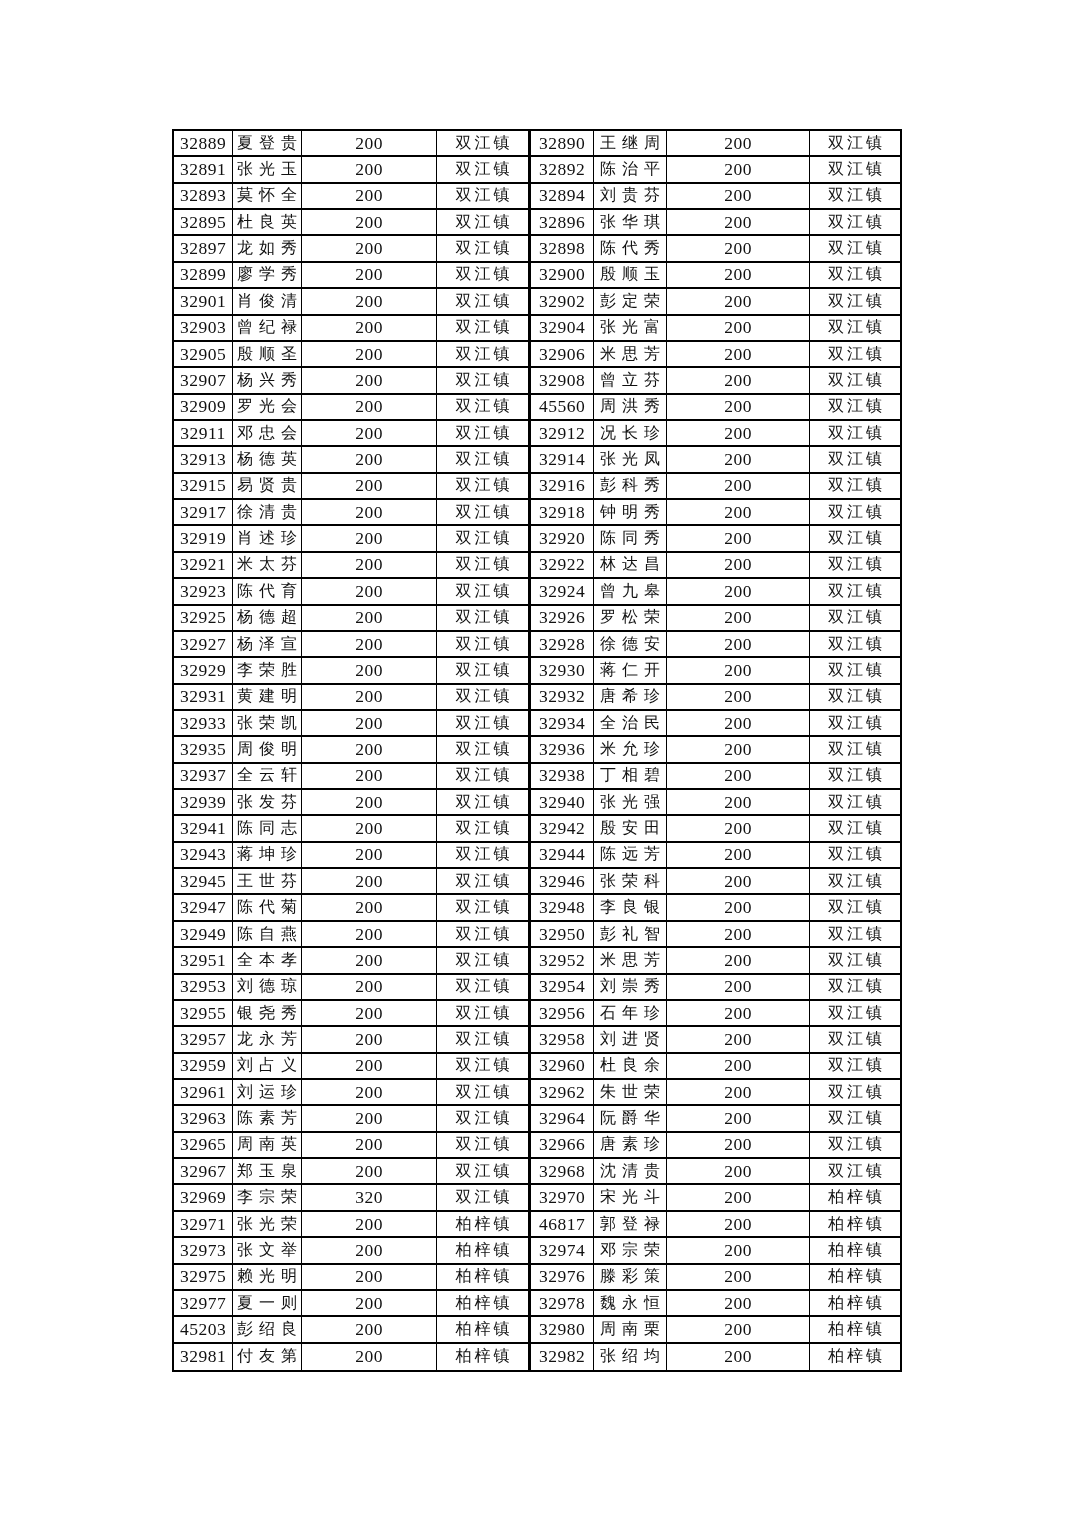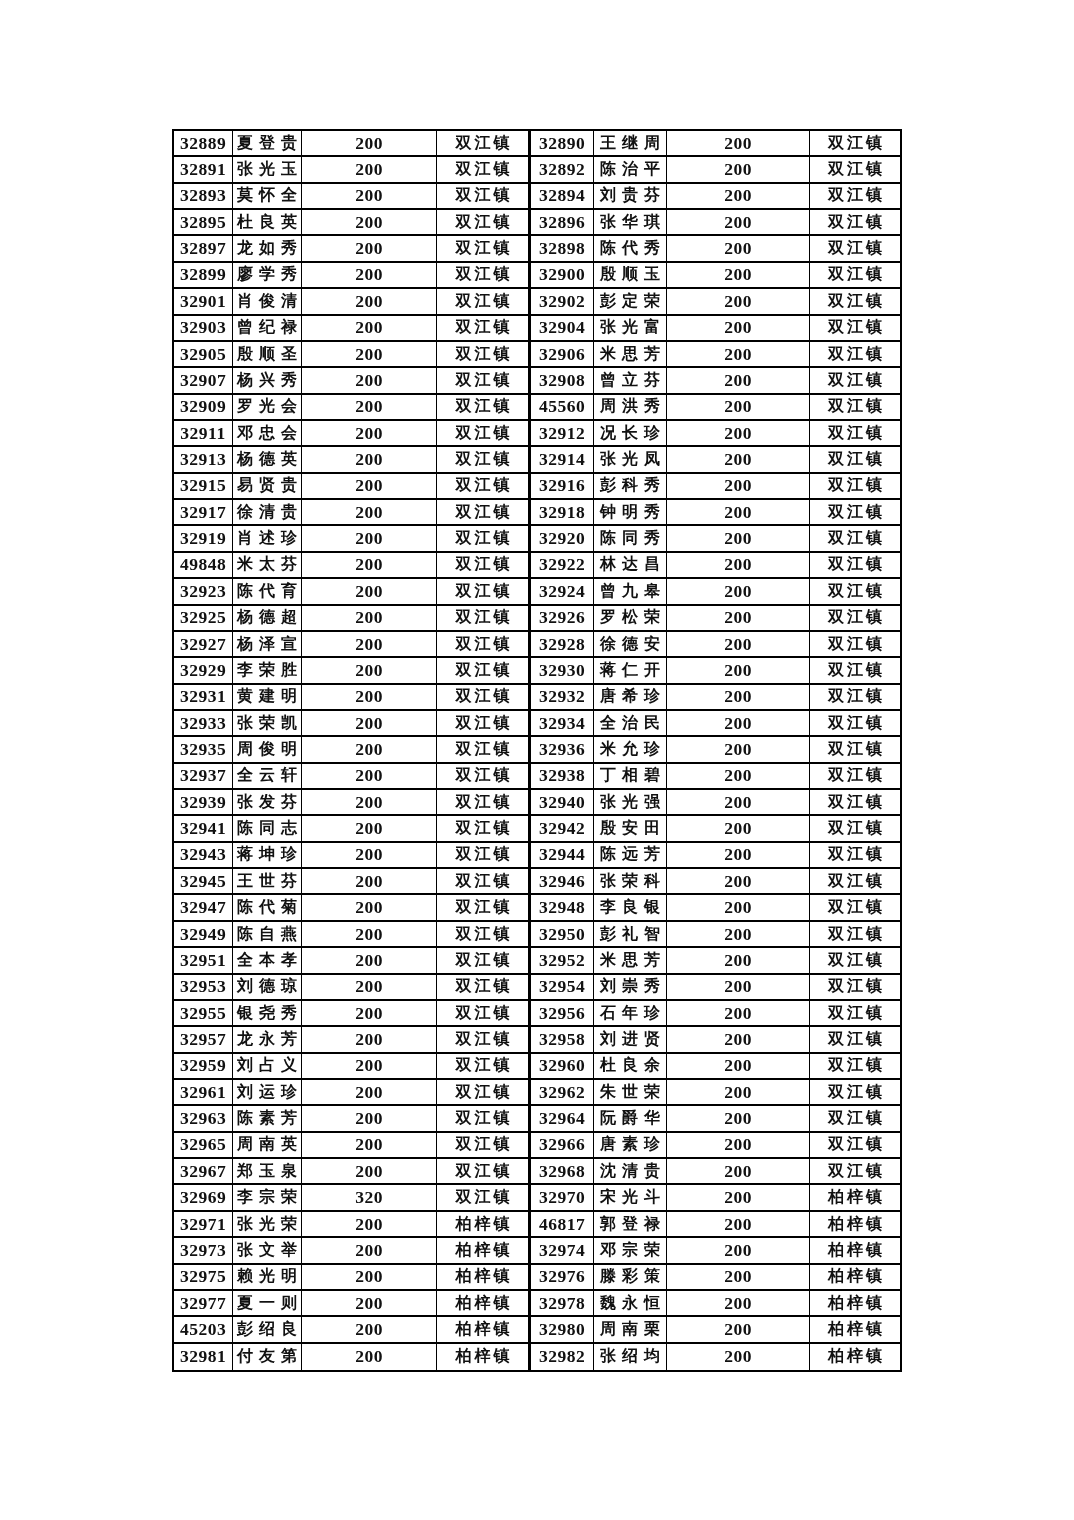--- a/index.html
+++ b/index.html
@@ -20,21 +20,20 @@
     position: absolute;
     left: 172px;
     top: 129px;
     width: 730px;
     height: 1243px;
     box-sizing: border-box;
     border: 2px solid #000000;
     display: grid;
     grid-template-columns: 59px 69px 135px 94px 63px 73px 143px 1fr;
     grid-template-rows: repeat(47, 1fr);
-    font-weight: bold;
   }
   .cell {
     box-sizing: border-box;
     border-right: 1px solid #000000;
     border-bottom: 2px solid #000000;
     display: flex;
     align-items: center;
     justify-content: center;
     overflow: hidden;
     white-space: nowrap;
@@ -175,21 +174,21 @@
       <div class="cell c6 t-amount">200</div>
       <div class="cell c7 t-town">双江镇</div>
       <div class="cell c0 t-id">32919</div>
       <div class="cell c1 t-name">肖述珍</div>
       <div class="cell c2 t-amount">200</div>
       <div class="cell c3 t-town">双江镇</div>
       <div class="cell c4 t-id">32920</div>
       <div class="cell c5 t-name">陈同秀</div>
       <div class="cell c6 t-amount">200</div>
       <div class="cell c7 t-town">双江镇</div>
-      <div class="cell c0 t-id">49848</div>
+      <div class="cell c0 t-id">32921</div>
       <div class="cell c1 t-name">米太芬</div>
       <div class="cell c2 t-amount">200</div>
       <div class="cell c3 t-town">双江镇</div>
       <div class="cell c4 t-id">32922</div>
       <div class="cell c5 t-name">林达昌</div>
       <div class="cell c6 t-amount">200</div>
       <div class="cell c7 t-town">双江镇</div>
       <div class="cell c0 t-id">32923</div>
       <div class="cell c1 t-name">陈代育</div>
       <div class="cell c2 t-amount">200</div>

